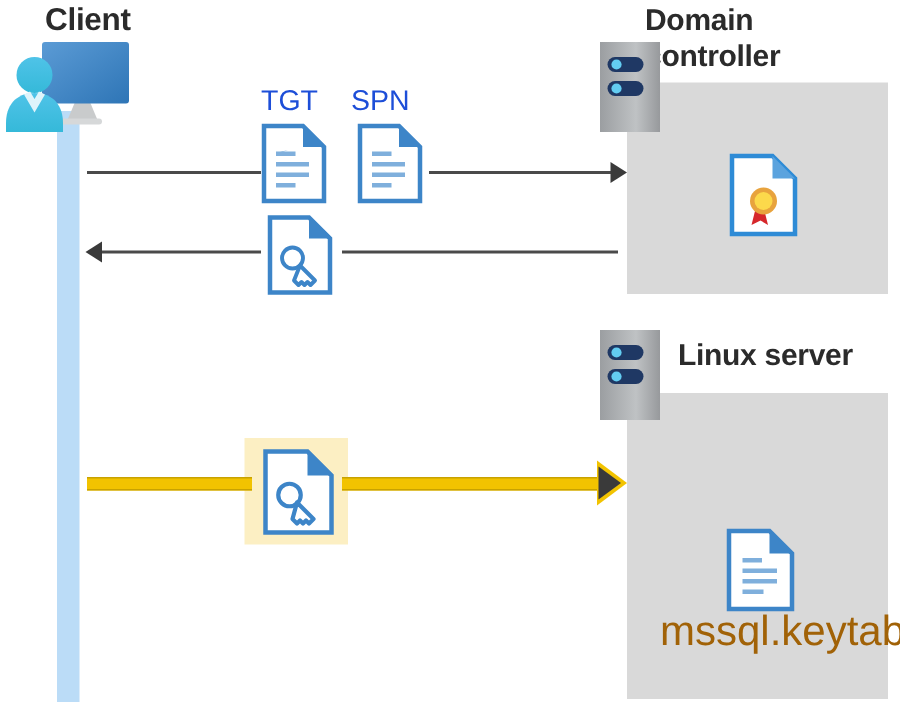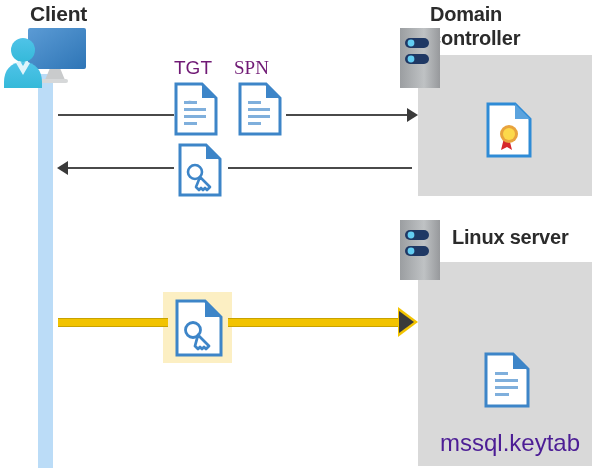--- a/index.html
+++ b/index.html
@@ -75,26 +75,26 @@
 
   
   .doc{width:44px;height:54px;}
   #doc-tgt{left:174px;top:82px;}
   #doc-spn{left:238px;top:82px;}
   #doc-key1{left:178px;top:143px;}
   #doc-key2{left:175px;top:299px;width:48px;height:58px;}
   #doc-cert{left:486px;top:102px;width:46px;height:56px;}
   #doc-keytab{left:484px;top:352px;width:46px;height:56px;}
 
-  .doclabel{font-size:19px;color:#701a75;}
+  .doclabel{font-size:19px;color:#1d4ed8;}
   #lbl-tgt{left:174px;top:57px;}
-  #lbl-spn{left:234px;top:57px;font-family:Liberation Serif, serif;}
+  #lbl-spn{left:234px;top:57px;}
 
   #sql-icon{left:482px;top:288px;width:50px;height:58px;}
-  #keytab-label{left:440px;top:429px;width:134px;text-align:center;font-size:24px;color:#4c1d95;}
+  #keytab-label{left:440px;top:405px;width:134px;text-align:center;font-size:28px;color:#a16207;}
 </style>
 </head>
 <body>
 
 <div id="stage">
 
   <div class="abs panel" id="dc-panel"></div>
   <div class="abs panel" id="lx-panel"></div>
 
   <div class="abs" id="lifeline"></div>

